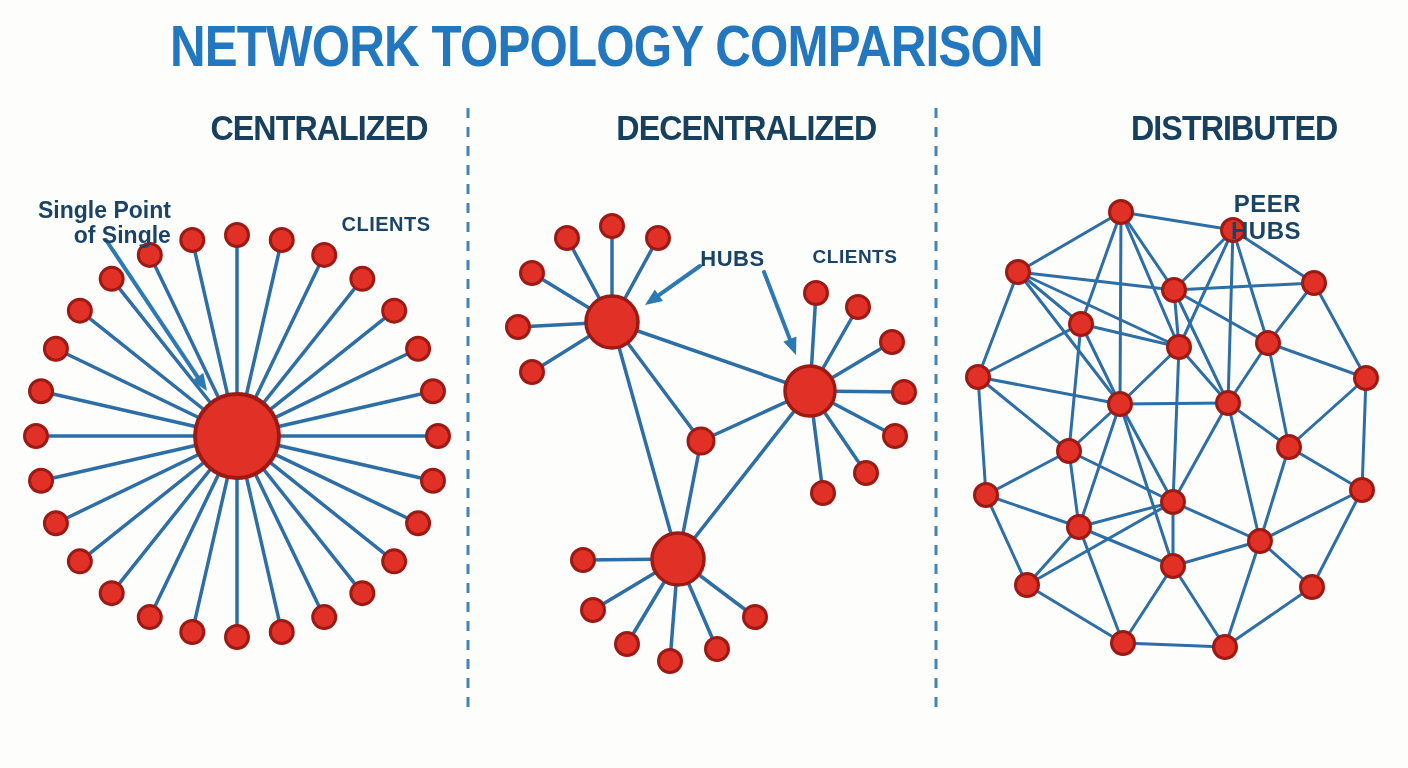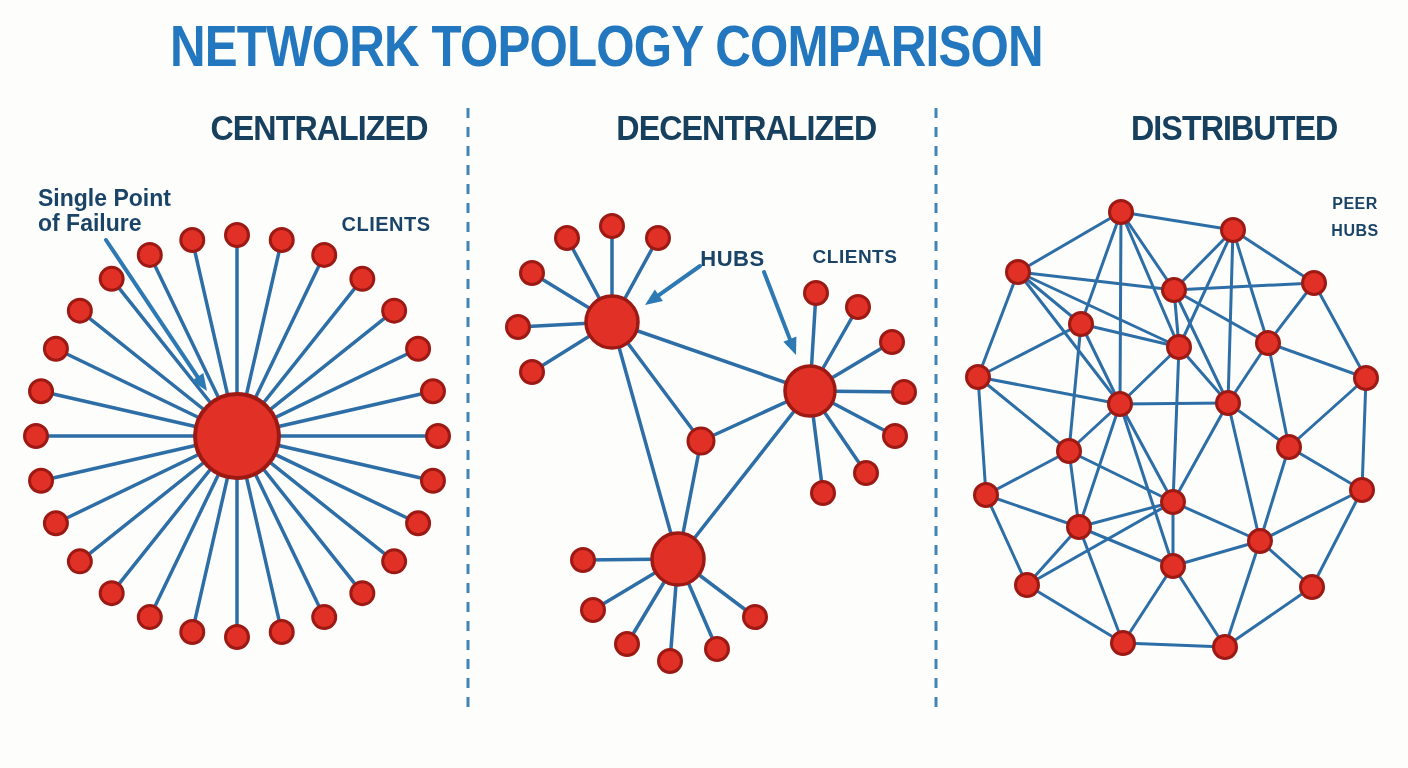--- a/index.html
+++ b/index.html
@@ -20,25 +20,25 @@
     font-size:35px;font-weight:bold;letter-spacing:-1px;
     color:#17405f;white-space:nowrap;
   }
   .section-heading .squeeze{display:inline-block;transform:scaleX(0.92);transform-origin:50% 50%;}
   #heading-centralized{left:37px;width:400px;}
   #heading-decentralized{left:488px;width:400px;}
   #heading-distributed{left:946px;width:400px;}
   .diagram-label{
     color:#1a4467;font-weight:bold;white-space:nowrap;
   }
-  #label-spof{left:38px;top:186px;font-size:23px;line-height:25px;text-align:left;}
+  #label-spof{left:38px;top:198px;font-size:23px;line-height:25px;text-align:right;}
   #label-clients-1{left:330px;top:213px;width:112px;font-size:20px;text-align:center;letter-spacing:0.5px;}
   #label-hubs{left:690px;top:246px;width:85px;font-size:22px;text-align:center;letter-spacing:0.5px;}
   #label-clients-2{left:805px;top:246px;width:100px;font-size:19px;text-align:center;letter-spacing:0.5px;}
-  #label-peer{left:1303px;top:190px;width:104px;font-size:16px;line-height:27px;text-align:center;letter-spacing:0.5px;}
+  #label-peer{left:1197px;top:190px;width:104px;font-size:24px;line-height:27px;text-align:right;letter-spacing:0.5px;}
   #net-svg{left:0;top:0;}
 </style>
 </head>
 <body>
 
 <svg id="net-svg" class="abs" width="1408" height="768" viewBox="0 0 1408 768">
     <line x1="468" y1="108" x2="468" y2="716" stroke="#4085b5" stroke-width="3" stroke-dasharray="10 9"></line>
     <line x1="936" y1="108" x2="936" y2="716" stroke="#4085b5" stroke-width="3" stroke-dasharray="10 9"></line>
     <line x1="237" y1="436" x2="237" y2="235" stroke="#2d6ea6" stroke-width="3.5" stroke-linecap="round"></line>
     <line x1="237" y1="436" x2="281.7267077252192" y2="240.03948965145347" stroke="#2d6ea6" stroke-width="3.5" stroke-linecap="round"></line>
@@ -255,21 +255,21 @@
 </div>
 <div id="heading-decentralized" class="abs section-heading">
   <span class="squeeze">DECENTRALIZED</span>
 </div>
 <div id="heading-distributed" class="abs section-heading">
   <span class="squeeze">DISTRIBUTED</span>
 </div>
 
 <div id="label-spof" class="abs diagram-label">
   <div>Single Point</div>
-  <div>of Failure</div>
+  <div>of Single</div>
 </div>
 
 <div id="label-clients-1" class="abs diagram-label">CLIENTS</div>
 
 <div id="label-hubs" class="abs diagram-label">HUBS</div>
 
 <div id="label-clients-2" class="abs diagram-label">CLIENTS</div>
 
 <div id="label-peer" class="abs diagram-label">
   <div>PEER</div>

